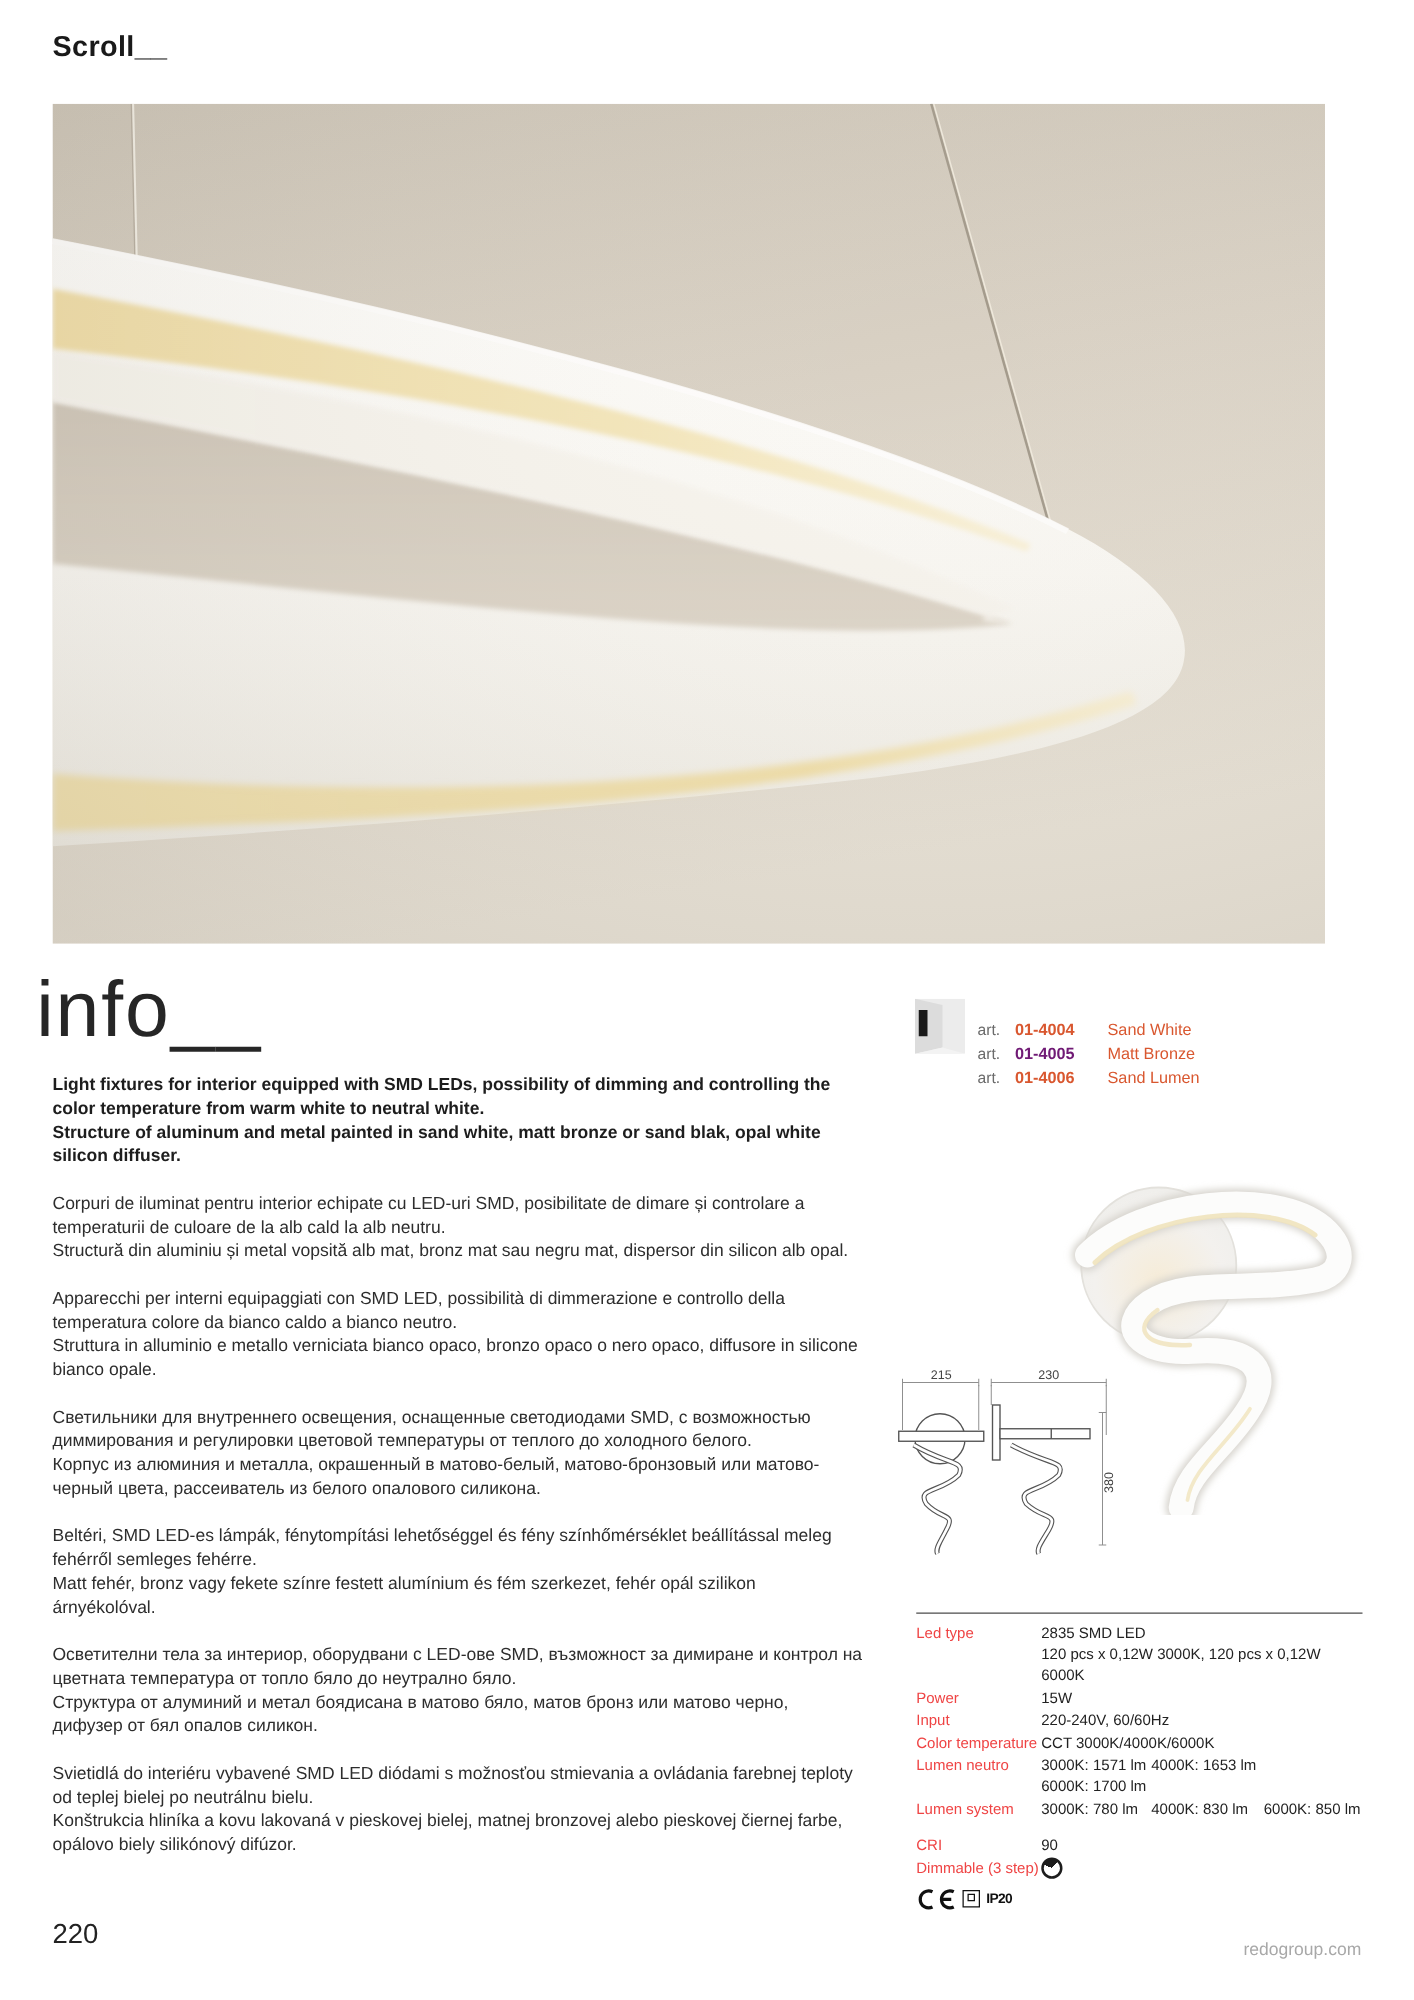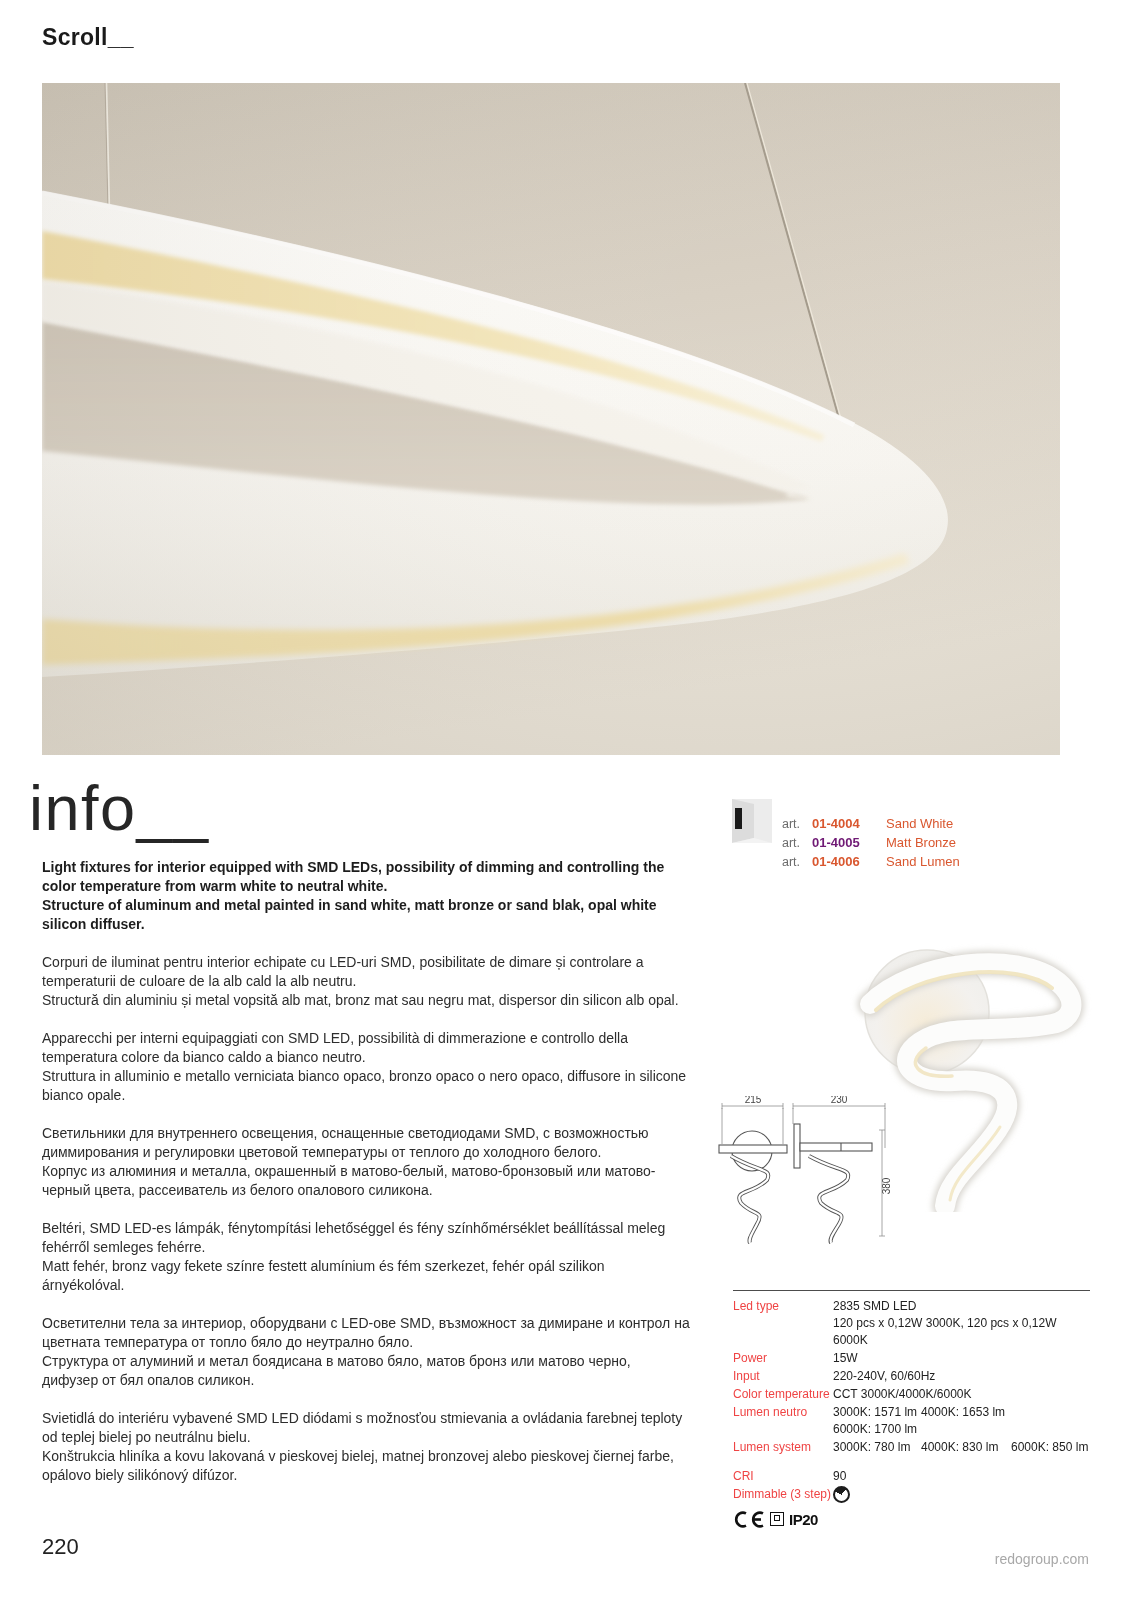--- a/index.html
+++ b/index.html
@@ -59,21 +59,21 @@
   .lum.c2{width:90px;}
   .row-cri{margin-top:12px;}
   .dimmer-icon{
     display:inline-block;width:13px;height:13px;border-radius:50%;
     border:2px solid #1d1d1d;vertical-align:-2px;
     background:conic-gradient(from 295deg,#1d1d1d 0 105deg,#ffffff 105deg 360deg);
   }
   .certs{display:flex;align-items:center;gap:5px;margin-top:4px;height:18px;}
   .class2-icon{display:inline-block;width:12px;height:12px;border:1.6px solid #111;}
   .class2-icon i{display:block;width:4px;height:4px;border:1.6px solid #111;margin:2.2px auto 0 auto;}
-  .ip-rating{font-weight:700;font-size:15px;letter-spacing:-0.5px;color:#101010;text-align:right;}
+  .ip-rating{font-weight:700;font-size:11px;letter-spacing:-0.5px;color:#101010;text-align:right;}
   
   .page-number{position:absolute;left:42px;top:1534px;font-size:22px;color:#222;}
   .website{position:absolute;right:42px;top:1551px;font-size:14px;color:#a8a8a8;}
 </style>
 </head>
 <body>
 
 <div class="page-title">Scroll__</div>
 
 <div class="hero">

